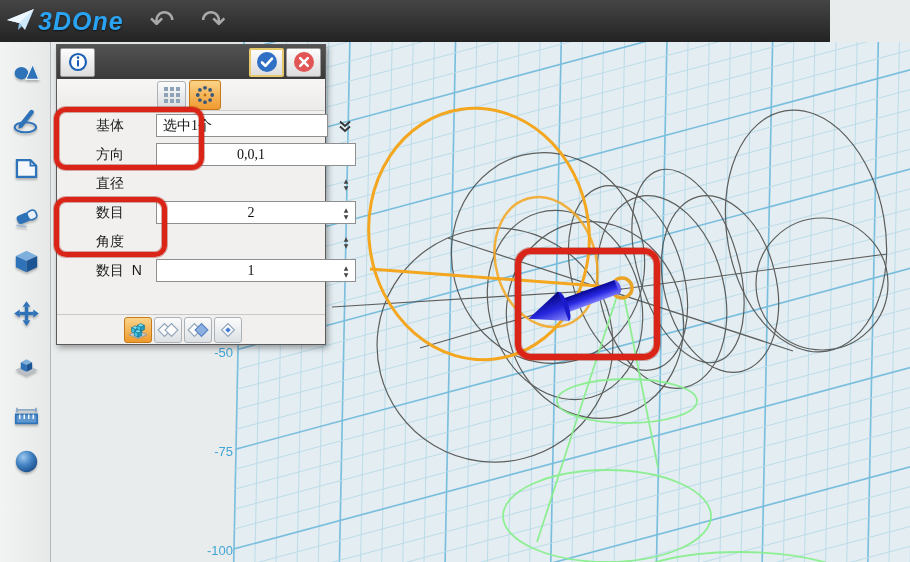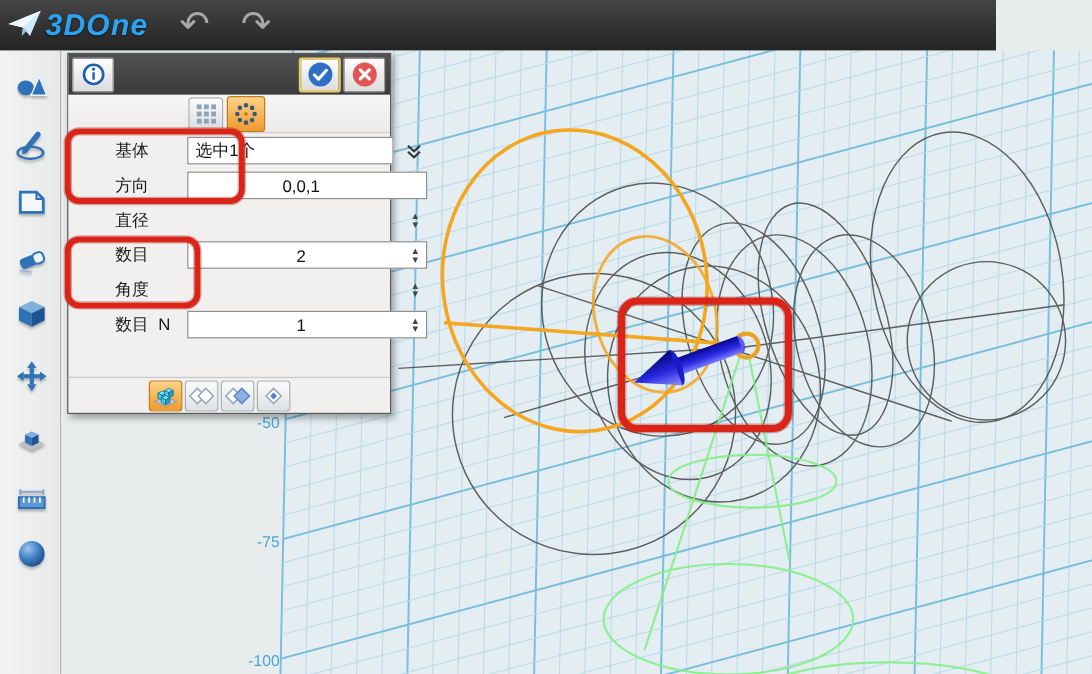--- a/index.html
+++ b/index.html
@@ -45,21 +45,21 @@
     border:1px solid #aab2b8; background:linear-gradient(#fbfbfb,#d9dde0);
     display:flex; align-items:center; justify-content:center; cursor:pointer; }
   .tab-btn.linear { left:100px; }
   .tab-btn.circular { left:132px; width:32px; height:30px; top:1px;
     background:linear-gradient(#fbd389,#f09a2e); border:1px solid #c47b18; }
   .dlg-form { position:absolute; left:0; top:66px; width:100%;margin-left:32px; }
   .frow { position:relative; height:29px; }
   .frow .flabel { position:absolute; left:7px; top:6px; font-size:14px; color:#1a1a1a; white-space:pre; }
   .frow .fbox { position:absolute; left:67px; top:3px; height:23px; background:#fff;
     border:1px solid #8f8f8f; font-size:14px; color:#111; padding:0 16px 0 6px;
-    font-family:Liberation Sans, sans-serif; }
+    font-family:Liberation Serif, serif; }
   .fbox.wide { width:200px;text-align:center; }
   .fbox.combo { width:172px; padding-right:4px; }
   .spinner { position:absolute; left:250px; top:4px; width:14px; height:22px;
     display:flex; flex-direction:column; align-items:center; justify-content:center; cursor:pointer; }
   .spinner span { font-size:6px; line-height:7px; color:#444; font-family:"DejaVu Sans",sans-serif; }
   .expander { position:absolute; left:245px; top:3px; width:22px; height:23px; cursor:pointer;
     display:flex; align-items:center; justify-content:center; }
   .dlg-bottom { position:absolute; left:0; top:269px; width:100%; height:32px;
     border-top:1px solid #c9c8c7; }
   .b-btn { position:absolute; top:2px; width:28px; height:26px; border-radius:3px;

